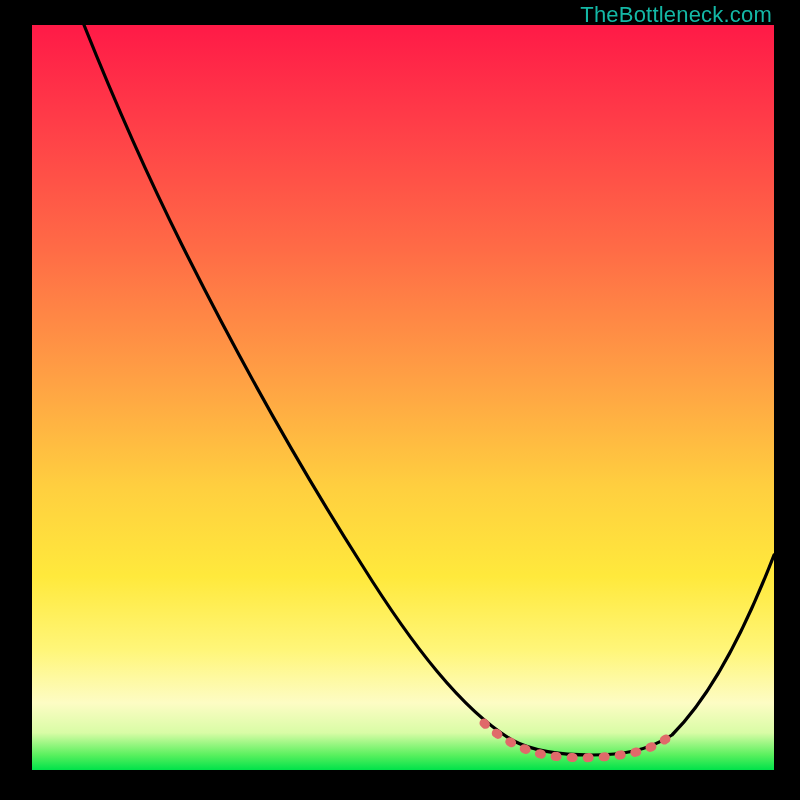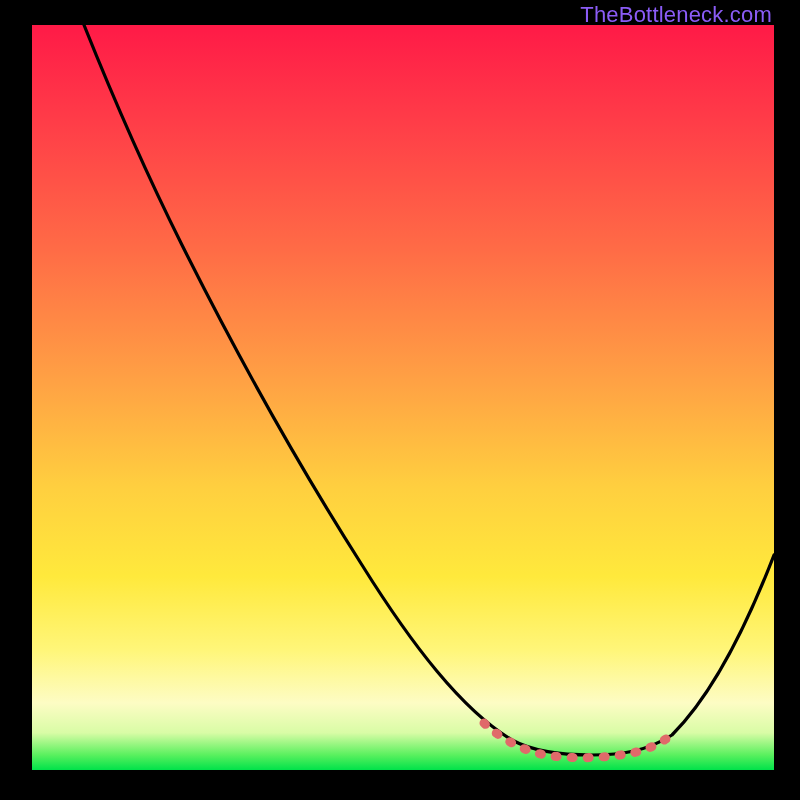--- a/index.html
+++ b/index.html
@@ -36,21 +36,21 @@
       #fdfcc4 91%,
       #d9fca6 95%,
       #59f05e 98%,
       #00e24a 100%
     );
   }
   .watermark {
     position: absolute;
     top: 2px;
     right: 28px;
-    color: #8b5cf6;
+    color: #14b8a6;
     font-size: 22px;
     font-weight: 500;
     letter-spacing: 0.2px;
     user-select: none;
   }
   svg.curve {
     position: absolute;
     left: 0;
     top: 0;
     width: 100%;

